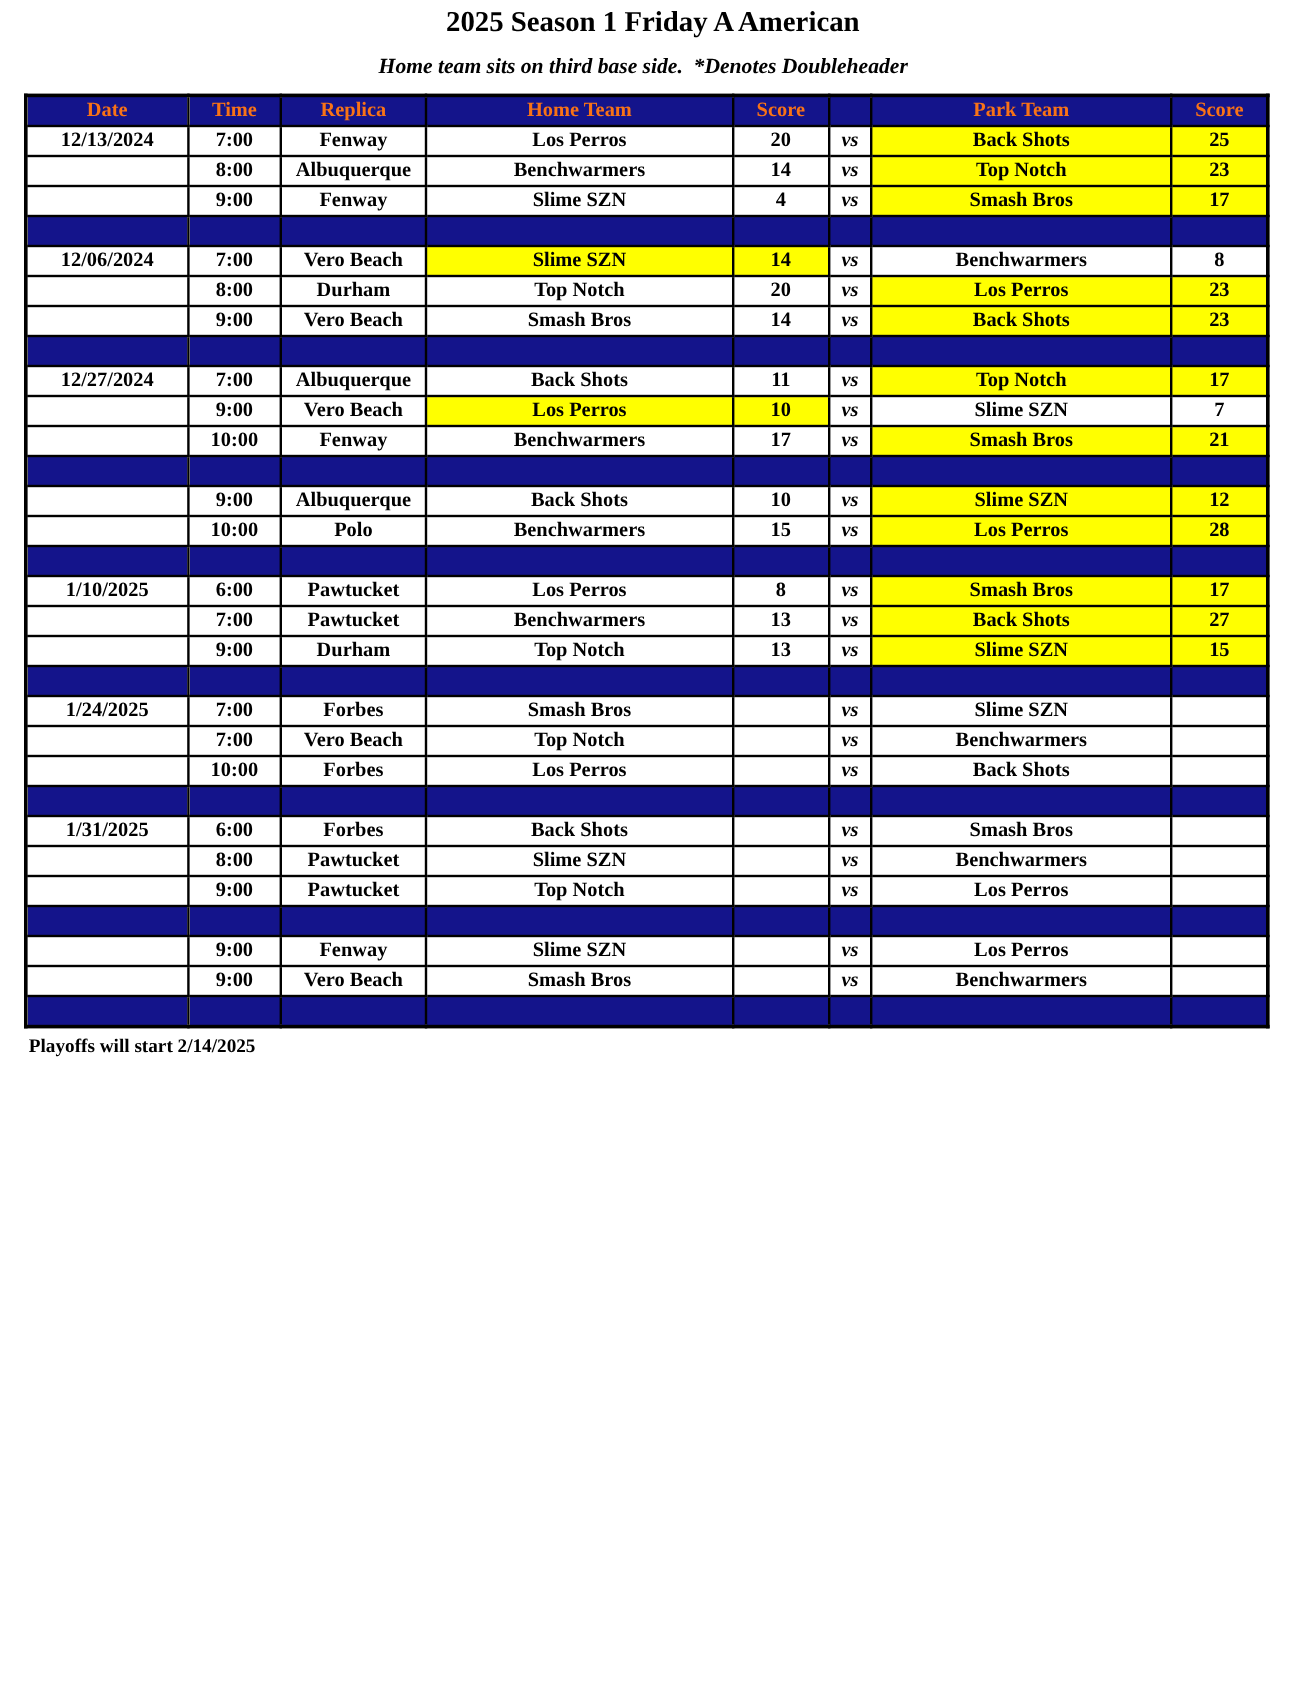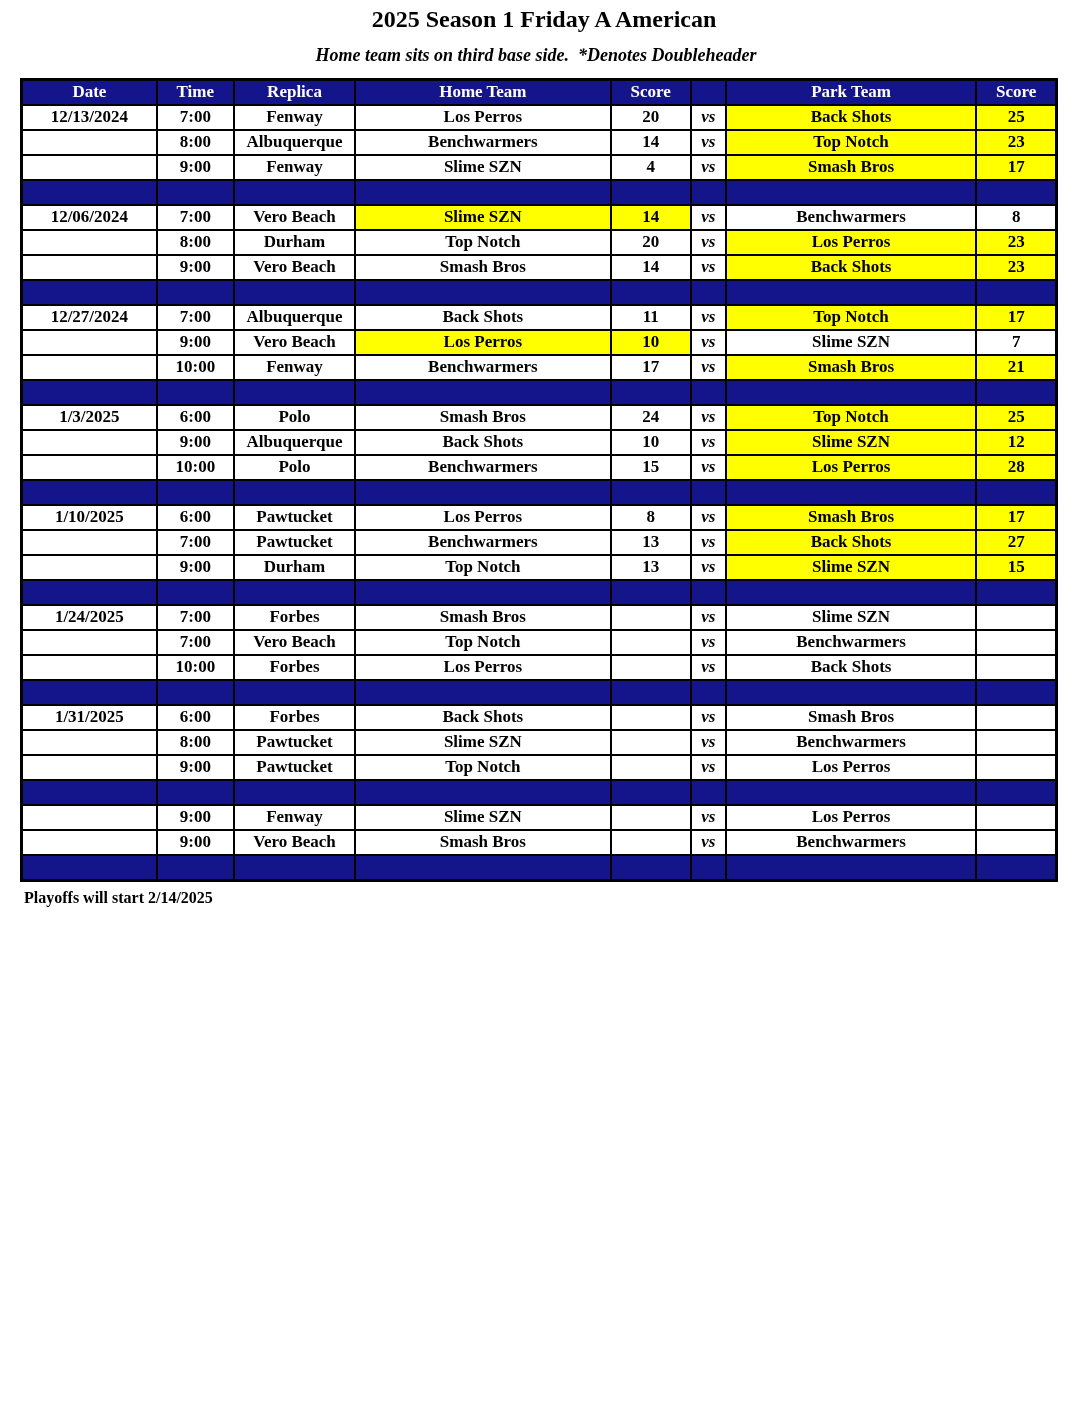--- a/index.html
+++ b/index.html
@@ -53,21 +53,21 @@
     font-family: "Liberation Serif", serif;
     font-weight: bold;
     font-size: 17px;
     line-height: 1.1;
     overflow: hidden;
     white-space: nowrap;
     background: #ffffff;
   }
   table.schedule th {
     background: var(--navy);
-    color: #ffffff;
+    color: #f97316;
     font-family: Liberation Serif, serif;
   }
   table.schedule tr.sep td {
     background: var(--navy);
   }
   table.schedule td.vs {
     font-style: italic;
   }
   table.schedule td.hl {
     background: var(--yellow);
@@ -224,30 +224,20 @@
         <td></td>
         <td></td>
         <td></td>
         <td></td>
         <td></td>
         <td></td>
         <td></td>
         <td></td>
       </tr>
       <tr>
-        <td>1/3/2025</td>
-        <td>6:00</td>
-        <td>Polo</td>
-        <td>Smash Bros</td>
-        <td>24</td>
-        <td class="vs">vs</td>
-        <td class="hl">Top Notch</td>
-        <td class="hl">25</td>
-      </tr>
-      <tr>
         <td></td>
         <td>9:00</td>
         <td>Albuquerque</td>
         <td>Back Shots</td>
         <td>10</td>
         <td class="vs">vs</td>
         <td class="hl">Slime SZN</td>
         <td class="hl">12</td>
       </tr>
       <tr>

